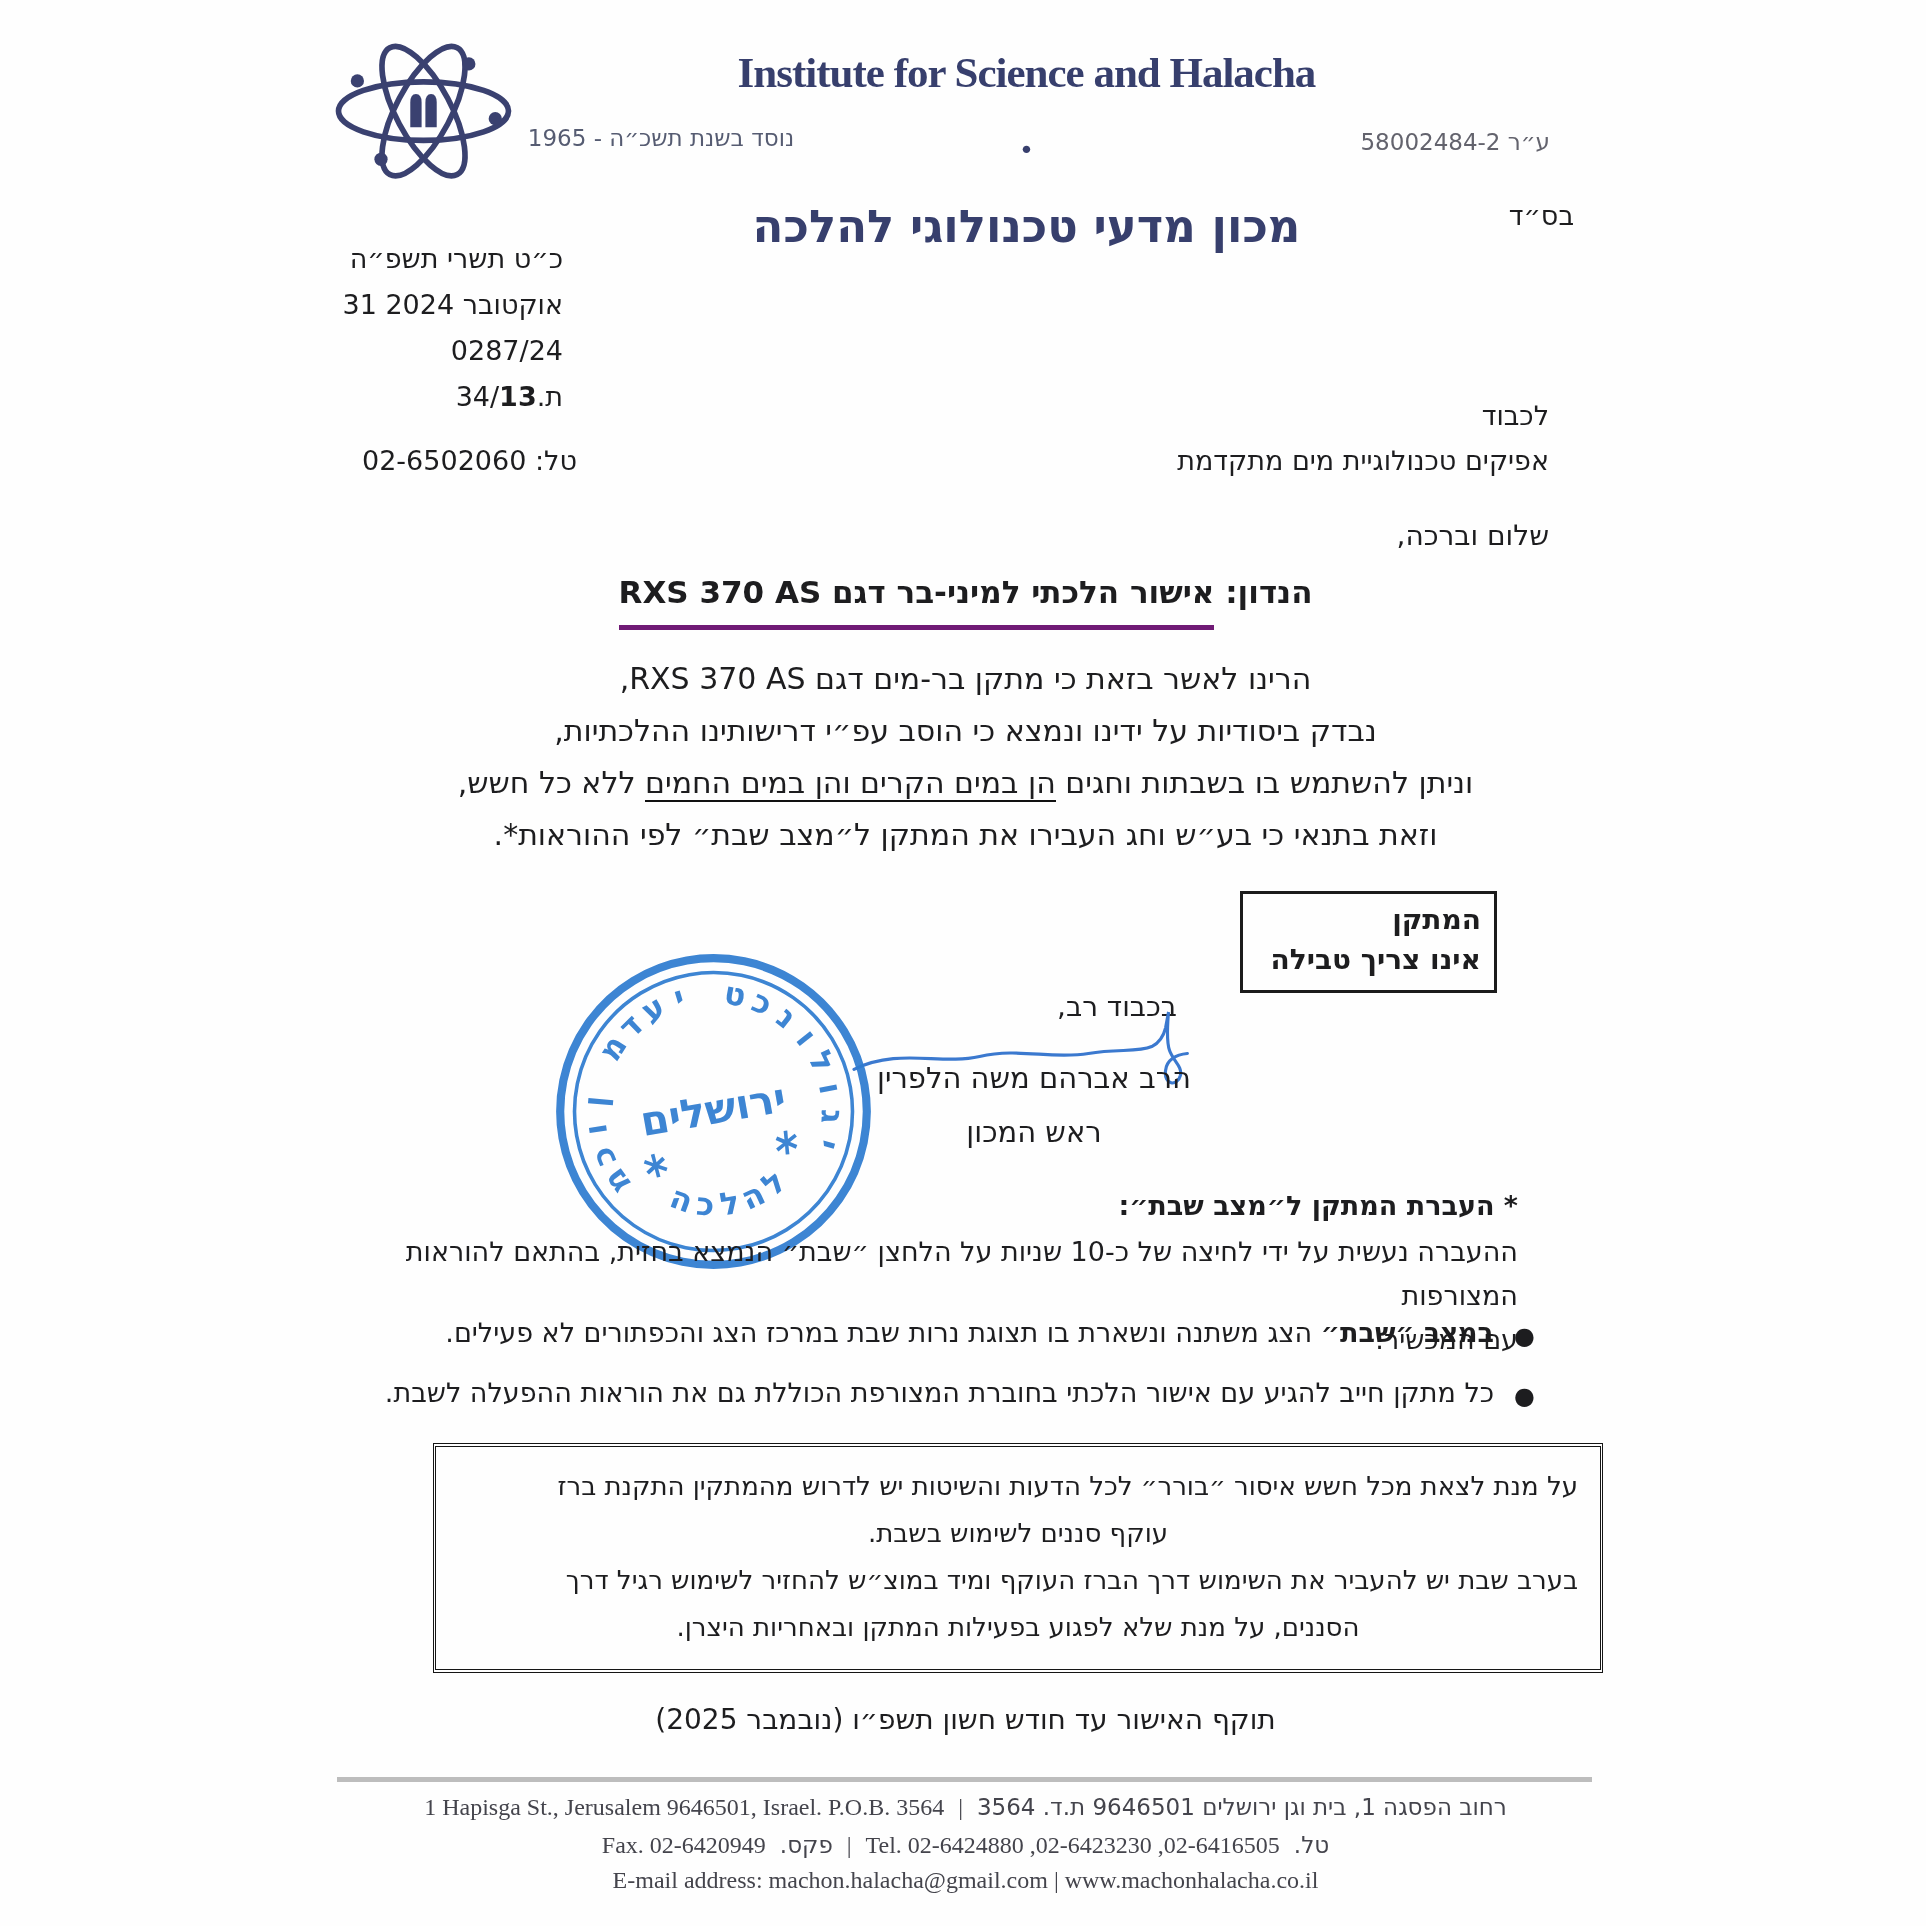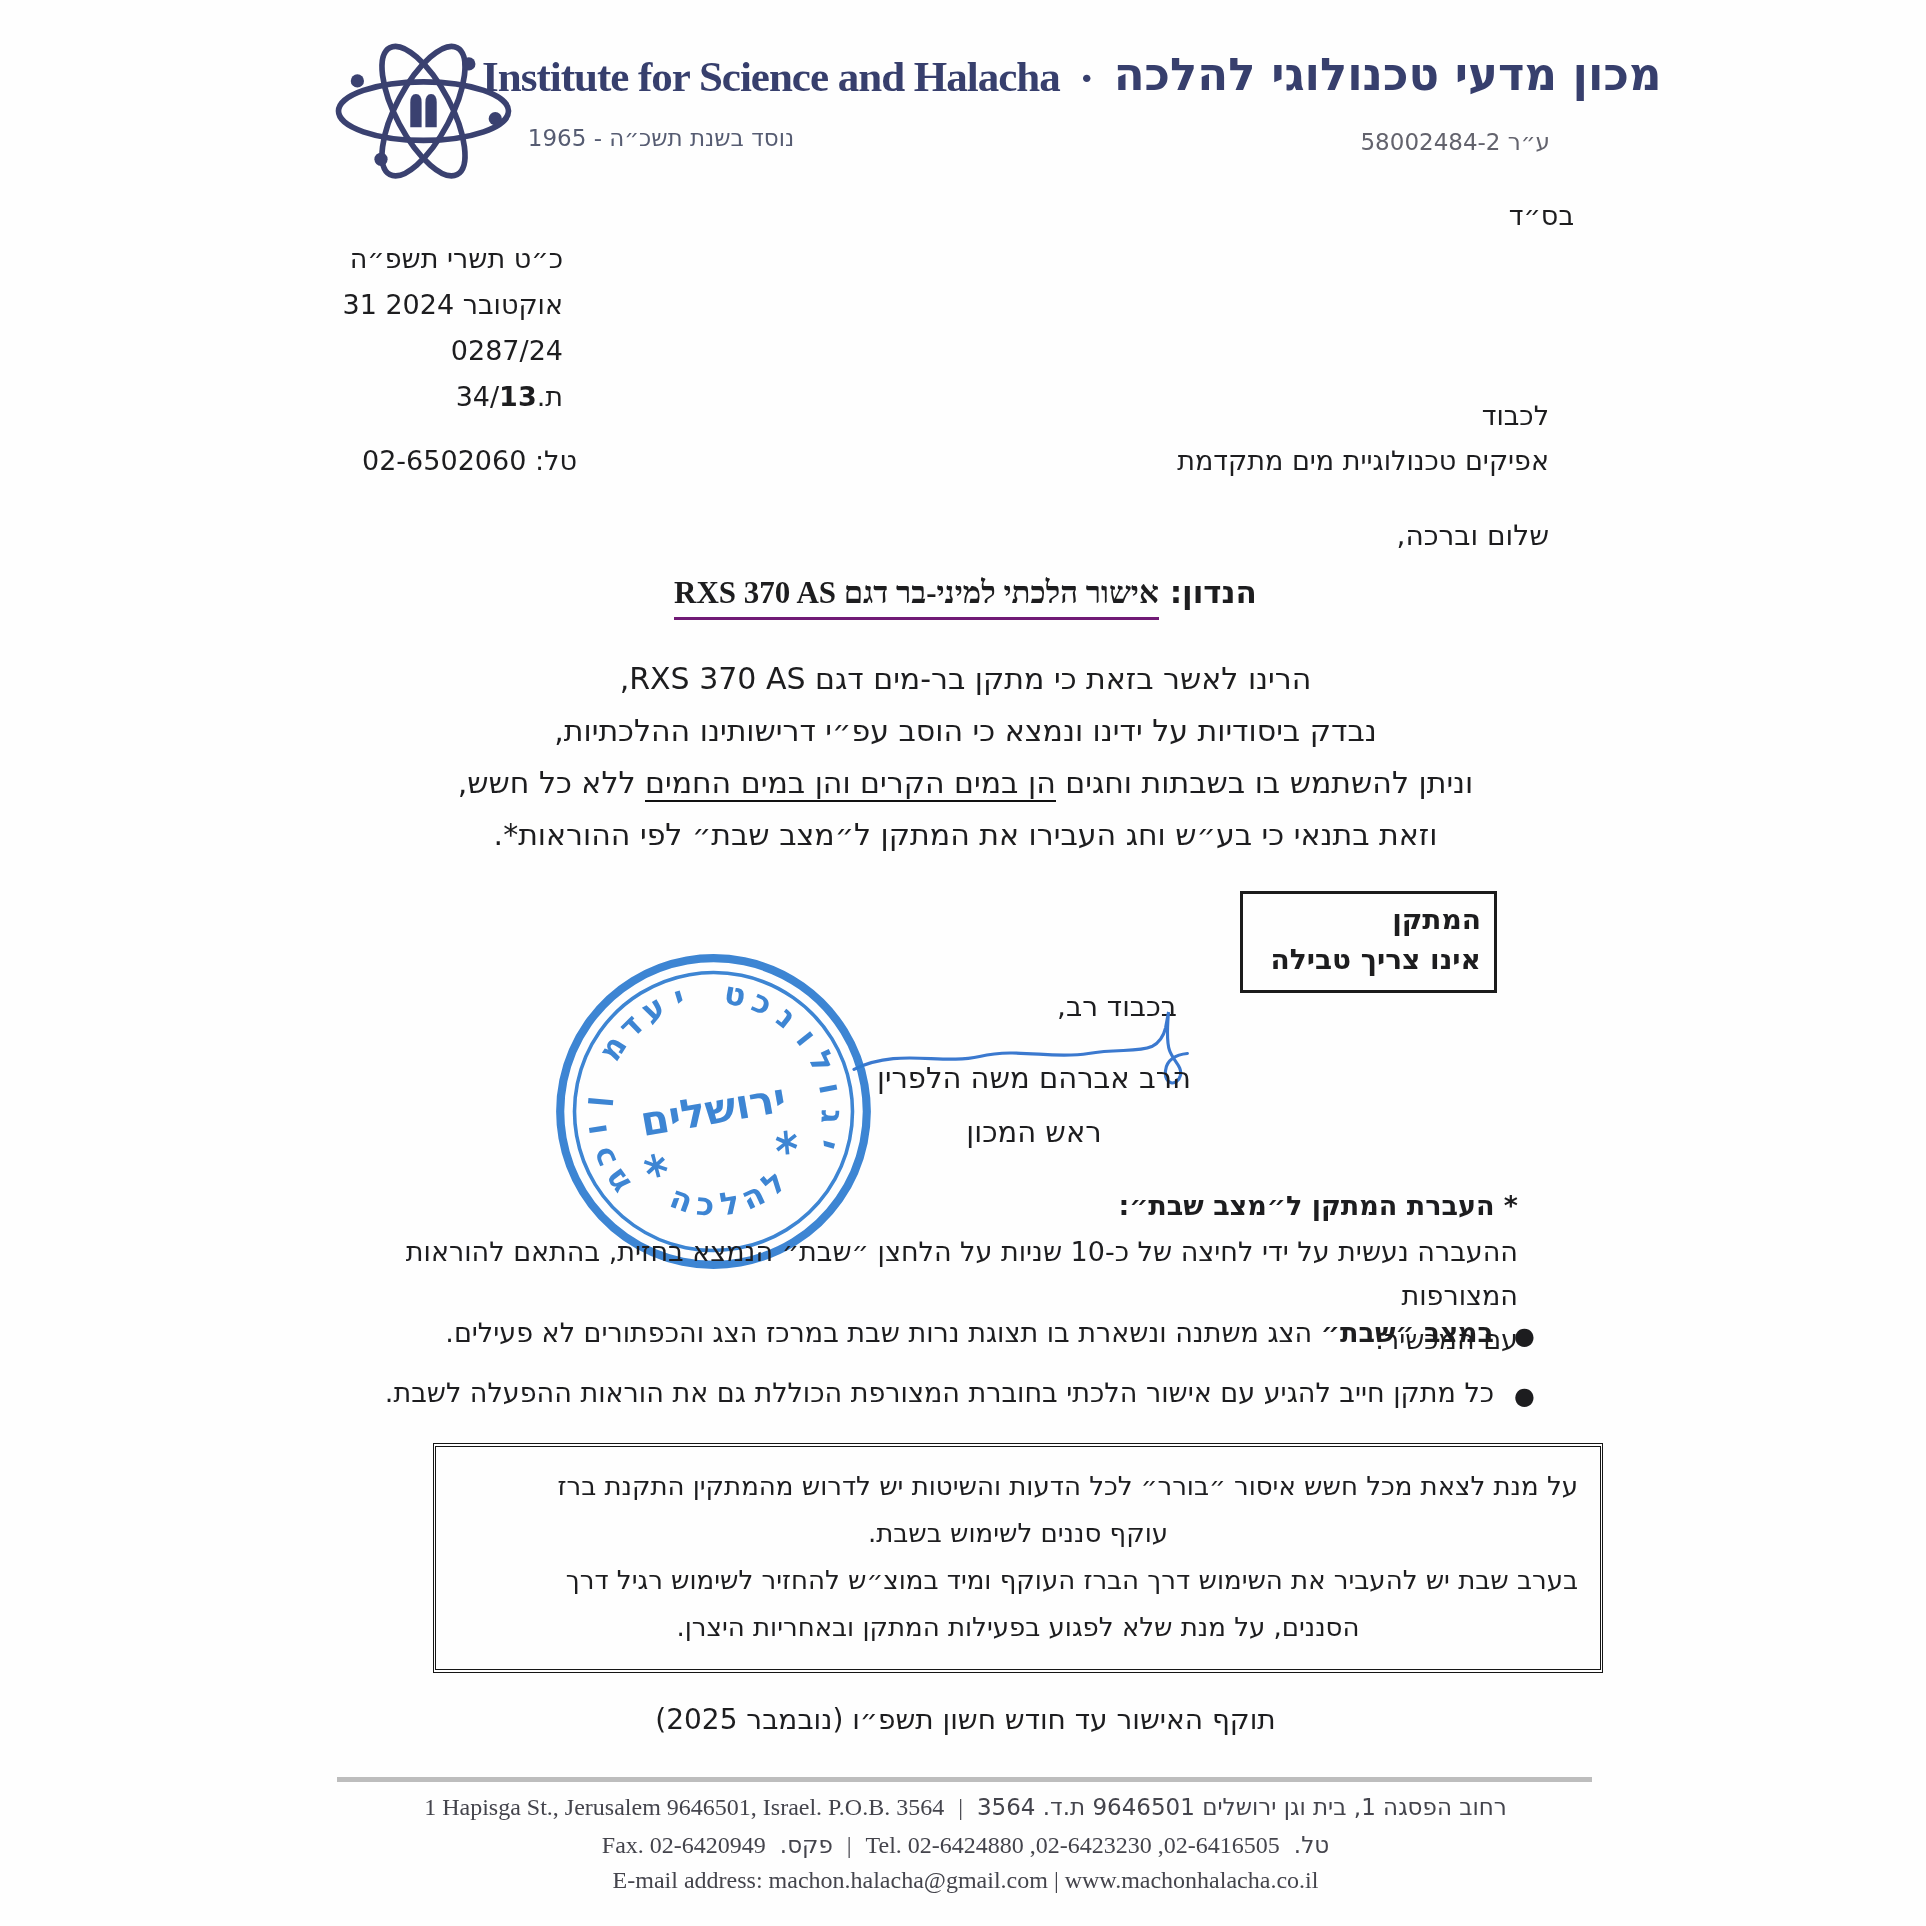--- a/index.html
+++ b/index.html
@@ -4,38 +4,38 @@
 <style>
   html,body{margin:0;padding:0;background:#888;}
   #page{
     position:relative;width:1927px;height:1927px;background:#fefefe;
     font-family:"DejaVu Serif","DejaVu Sans",serif;color:#1d1d1f;overflow:hidden;
   }
   .abs{position:absolute;}
   .rtl{direction:rtl;unicode-bidi:plaintext;}
   .he{font-family:"DejaVu Sans",sans-serif;}
   
-  #brand-row{left:482px;top:48px;width:1089px;display:flex;align-items:flex-end;gap:20px;white-space:nowrap;}
+  #brand-row{left:482px;top:48px;width:1089px;display:flex;align-items:center;gap:28px;white-space:nowrap;flex-direction:column;}
   #brand-en{font-family:"Liberation Serif","DejaVu Serif",serif;font-size:43px;font-weight:600;color:#373f6d;letter-spacing:-1px;}
   #brand-sep{font-size:40px;font-weight:bold;color:#373f6d;}
   #brand-he{font-size:45px;font-weight:bold;color:#373f6d;}
   #founded{left:490px;top:125px;width:342px;text-align:center;font-size:23px;color:#565c72;}
   #npo{left:1307px;top:129px;width:243px;text-align:right;font-size:23px;color:#63636d;}
   #besd{left:1455px;top:200px;width:119px;text-align:right;font-size:27px;}
   
   #date-block{left:337px;top:236px;width:226px;text-align:right;font-size:27px;line-height:46px;}
   
   #to-label{left:1287px;top:400px;width:262px;text-align:right;font-size:27px;}
   #to-name{left:990px;top:445px;width:559px;text-align:right;font-size:27px;}
   #to-phone{left:362px;top:445px;font-size:27px;}
   #greeting{left:1287px;top:519px;width:262px;text-align:right;font-size:28px;}
   
   .col{left:337px;width:1257px;text-align:center;}
   #subject{top:574px;font-size:31px;font-weight:bold;}
-  #subject .und{border-bottom:3px solid #701a75;padding-bottom:7px;font-family:Liberation Serif, serif;}
+  #subject .und{border-bottom:5px solid #701a75;padding-bottom:15px;}
   #body-par{top:653px;font-size:30px;line-height:52px;}
   #body-par u{text-decoration:none;border-bottom:2px solid #111;}
   
   #tevila-box{left:1240px;top:891px;width:238px;border:3px solid #1c1c1c;text-align:right;
     font-weight:bold;font-size:28px;line-height:40px;padding:6px 13px 10px 0;}
   
   #closing{left:1018px;top:990px;width:198px;text-align:center;font-size:28px;}
   #signature{left:844px;top:1008px;width:386px;height:91px;}
   #signer-name{left:837px;top:1061px;width:394px;text-align:center;font-size:29px;}
   #signer-role{left:837px;top:1107px;width:394px;text-align:center;font-size:29px;margin-top:8px;}

